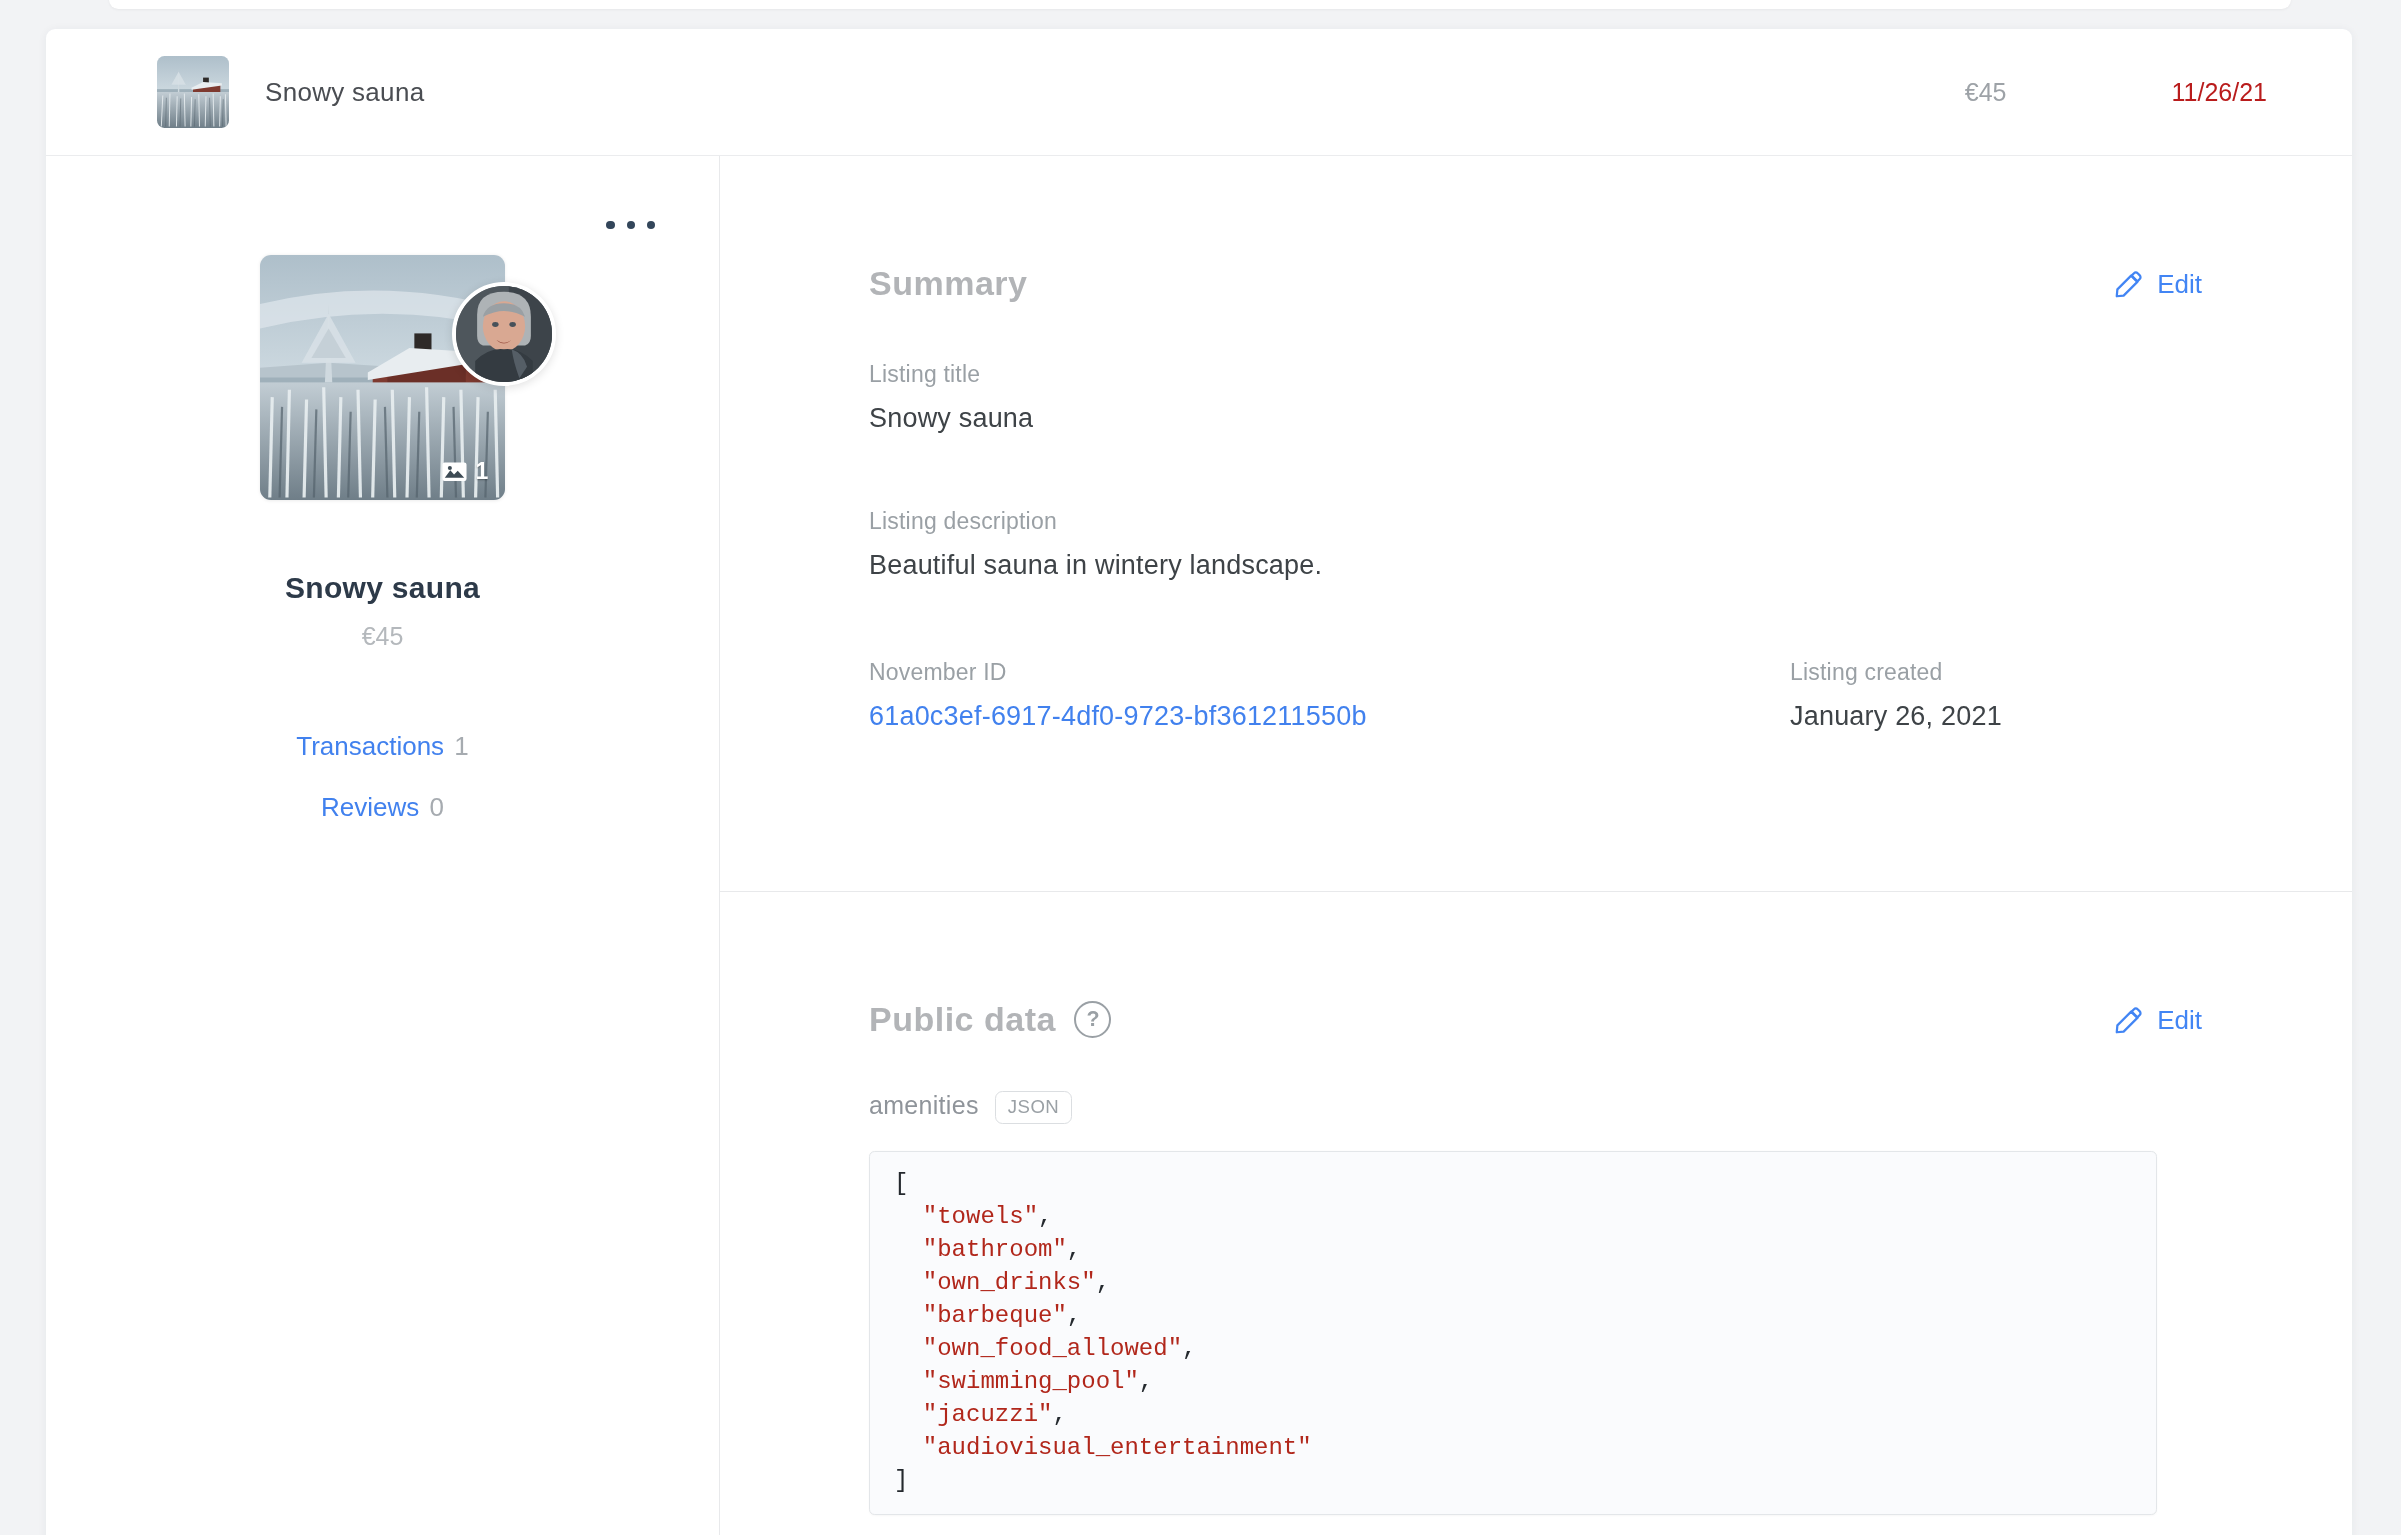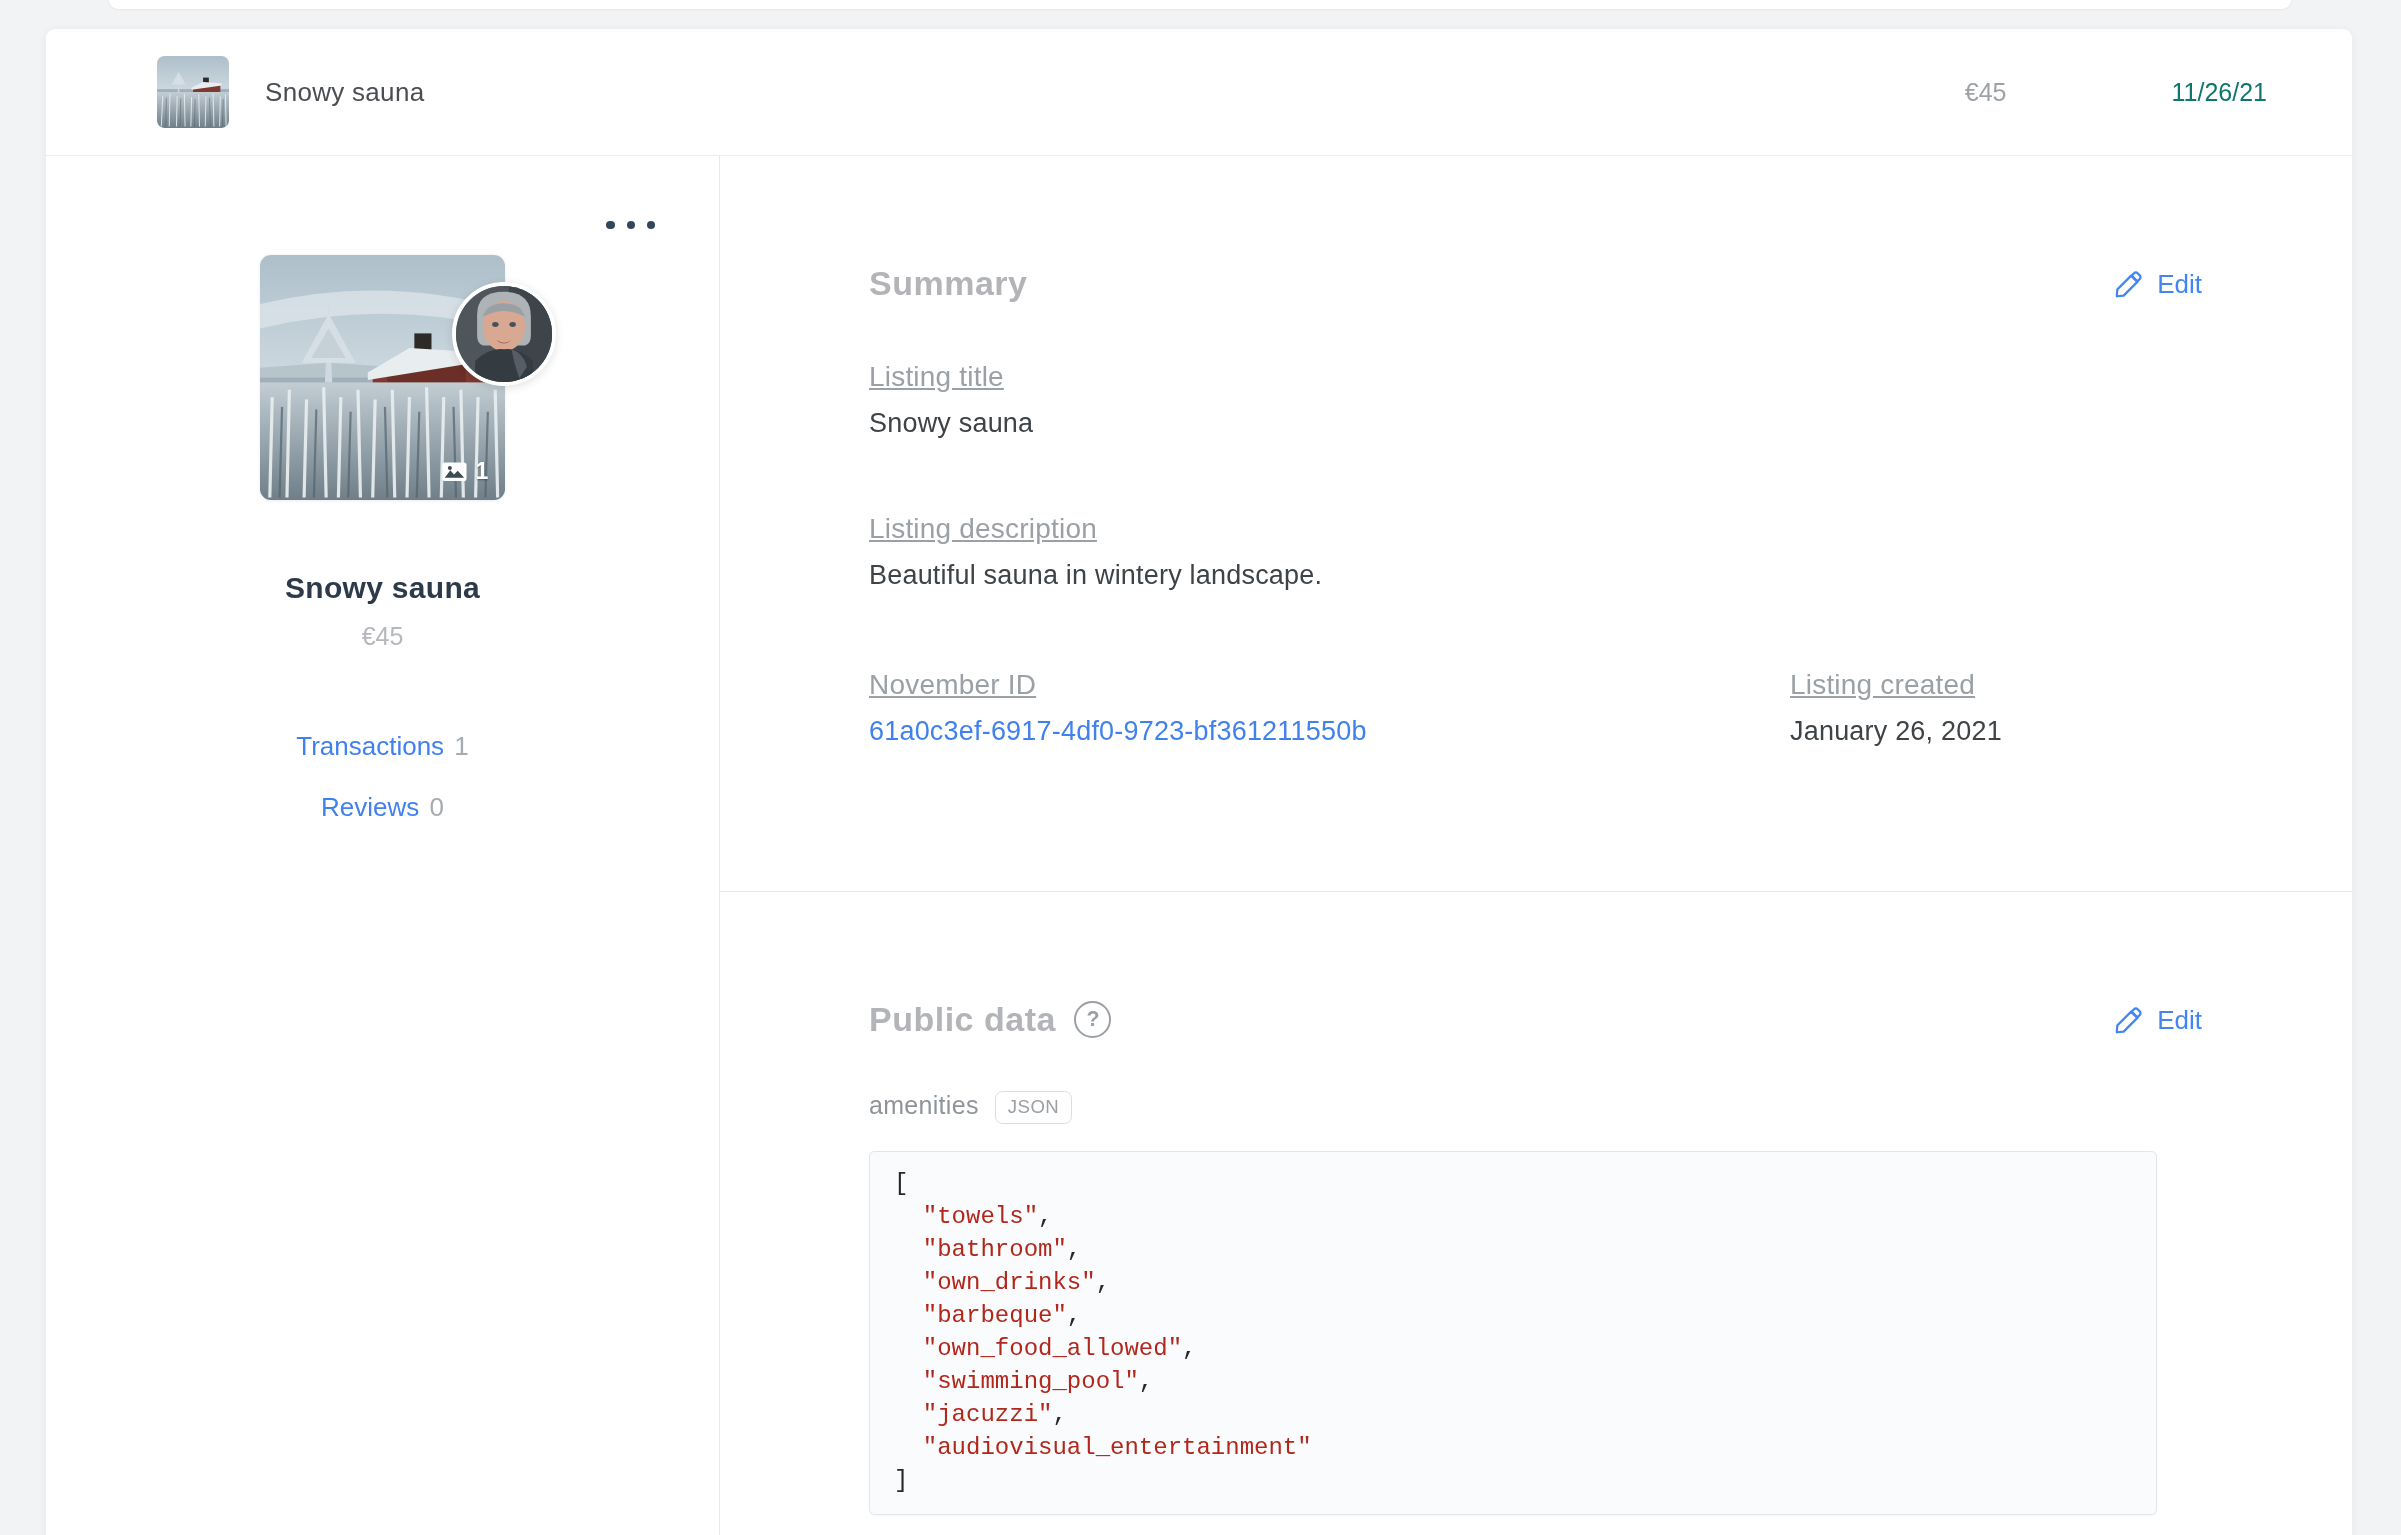--- a/index.html
+++ b/index.html
@@ -34,21 +34,21 @@
     border-bottom:0.9px solid #ebecee;
   }
   .thumb {
     width:72px; height:72px; border-radius:7.4px; overflow:hidden; flex:0 0 72px;
   }
   .thumb svg, .photo-img svg { display:block; width:100%; height:100%; }
   .header-title {
     margin-left:36px; font-size:26px; color:#4a4d52; font-weight:500; letter-spacing:0.3px;
   }
   .header-price { margin-left:auto; font-size:25px; color:#9da2a7; }
-  .header-date  { margin-left:165px; font-size:25px; color:#0f766e; }
+  .header-date  { margin-left:165px; font-size:25px; color:#b91c1c; }
 
   
   .card-body { display:flex; flex:1 1 auto; min-height:0; }
   .sidebar {
     width:674px; flex:0 0 674px; border-right:0.9px solid #e8e9eb; position:relative;
   }
   .main { flex:1 1 auto; }
 
   
   .dots {
@@ -100,21 +100,21 @@
     display:inline-flex; align-items:center; justify-content:center;
     font-size:21.4px; font-weight:700; cursor:pointer;
   }
   .edit-btn {
     position:absolute; right:150px; top:113px;
     display:flex; align-items:center; gap:14px;
     color:#4285f4; font-size:26px; cursor:pointer;
   }
   .edit-btn svg { display:block; }
 
-  .field-label { font-size:28px; color:#9aa0a5; letter-spacing:0.2px;text-decoration:underline; }
+  .field-label { font-size:23px; color:#9aa0a5; letter-spacing:0.2px; }
   .field-value { font-size:27px; color:#3e4347; margin-top:15px; letter-spacing:0.2px; }
   .field-value.link { color:#4181ee; cursor:pointer; }
   .f-title { margin-top:58px; }
   .f-desc  { margin-top:74px; }
   .f-row   { margin-top:78px; display:flex; }
   .f-col1  { width:921px; flex:0 0 921px; }
 
   
   .amenities-row { margin-top:52px; display:flex; align-items:flex-start; }
   .amenities-name { font-size:25px; color:#8f949a; letter-spacing:0.3px; }

